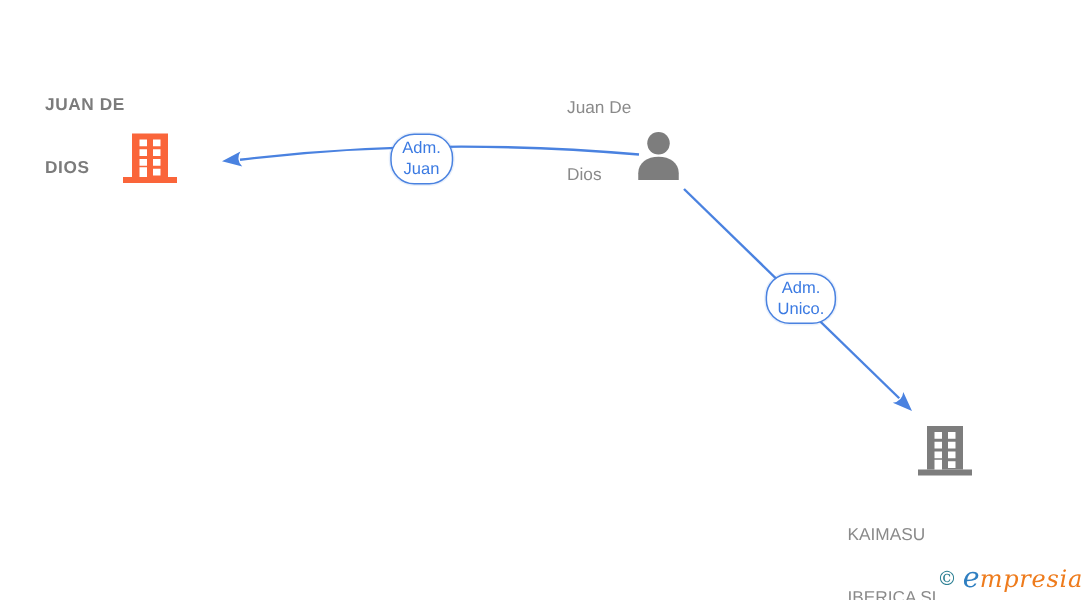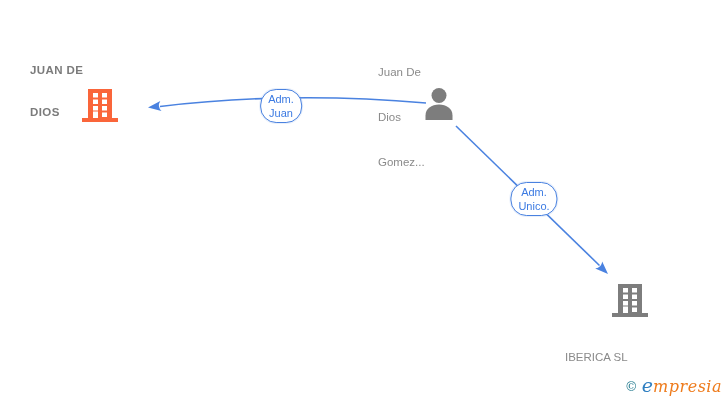--- a/index.html
+++ b/index.html
@@ -80,24 +80,24 @@
   </svg>
 
   <div class="node-label strong" style="left:30px;top:35px;width:140px;">
     <span class="line">JUAN DE</span>
     <span class="line">DIOS</span>
   </div>
 
   <div class="node-label" style="left:378px;top:35px;width:120px;">
     <span class="line">Juan De</span>
     <span class="line">Dios</span>
-    <span class="line">Gomez...</span>
   </div>
 
   <div class="node-label company2" style="left:565px;top:322px;width:130px;">
+    <span class="line">KAIMASU</span>
     <span class="line">IBERICA SL</span>
   </div>
 
   <div class="edge-label" style="left:281px;top:106px;">
     <span class="line">Adm.</span>
     <span class="line">Juan</span>
   </div>
 
   <div class="edge-label" style="left:534px;top:199px;">
     <span class="line">Adm.</span>

